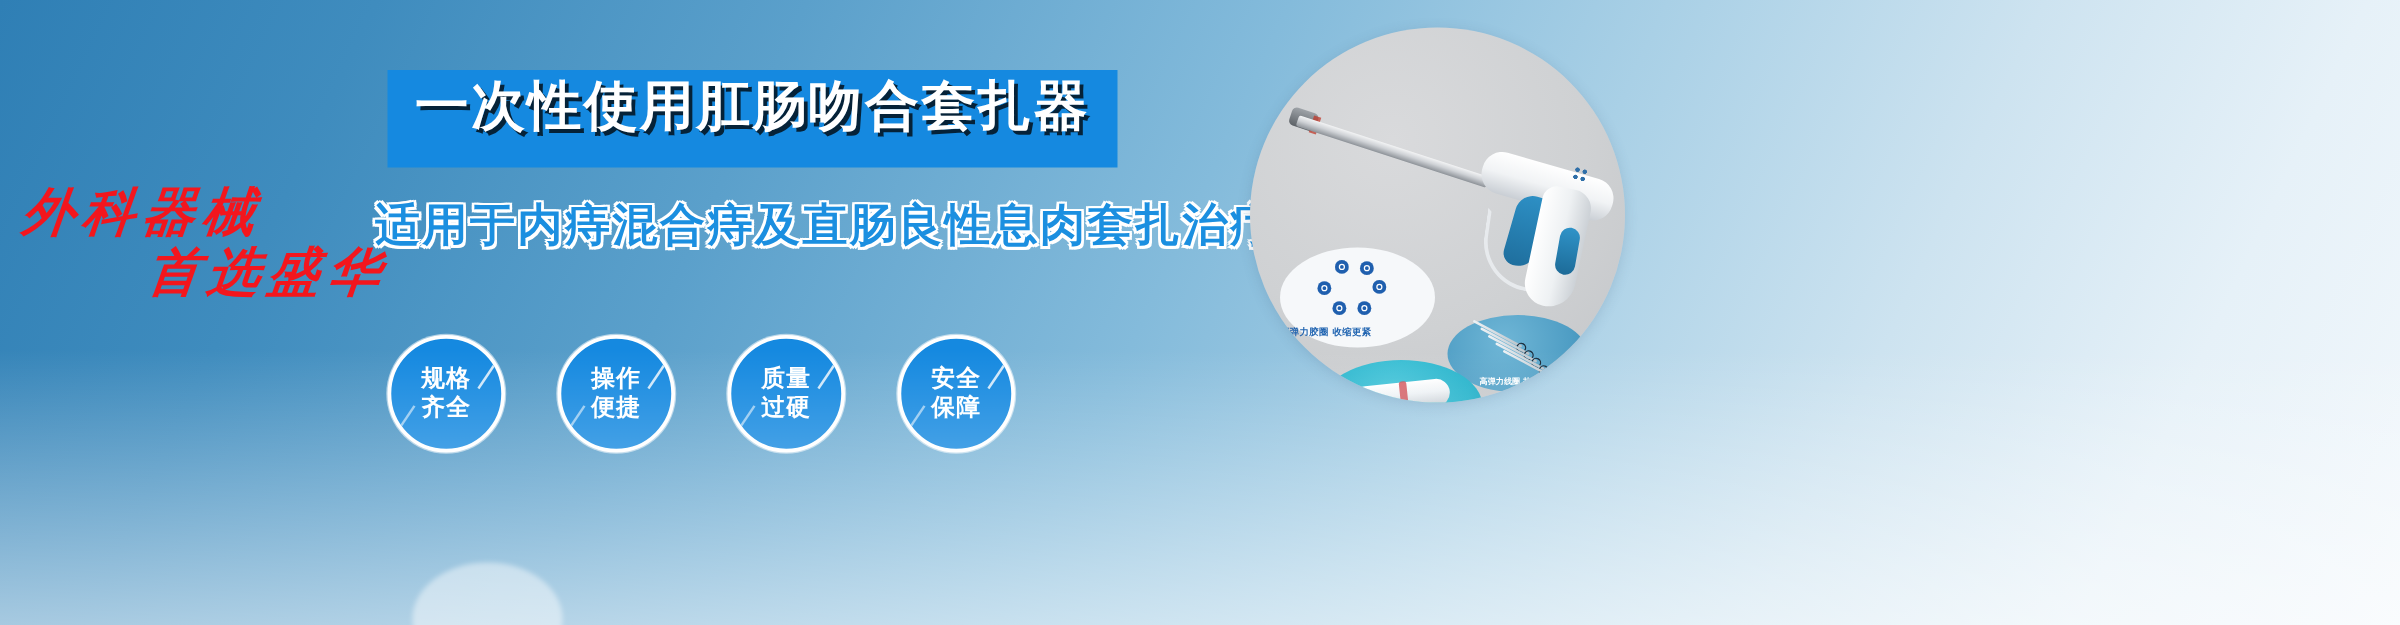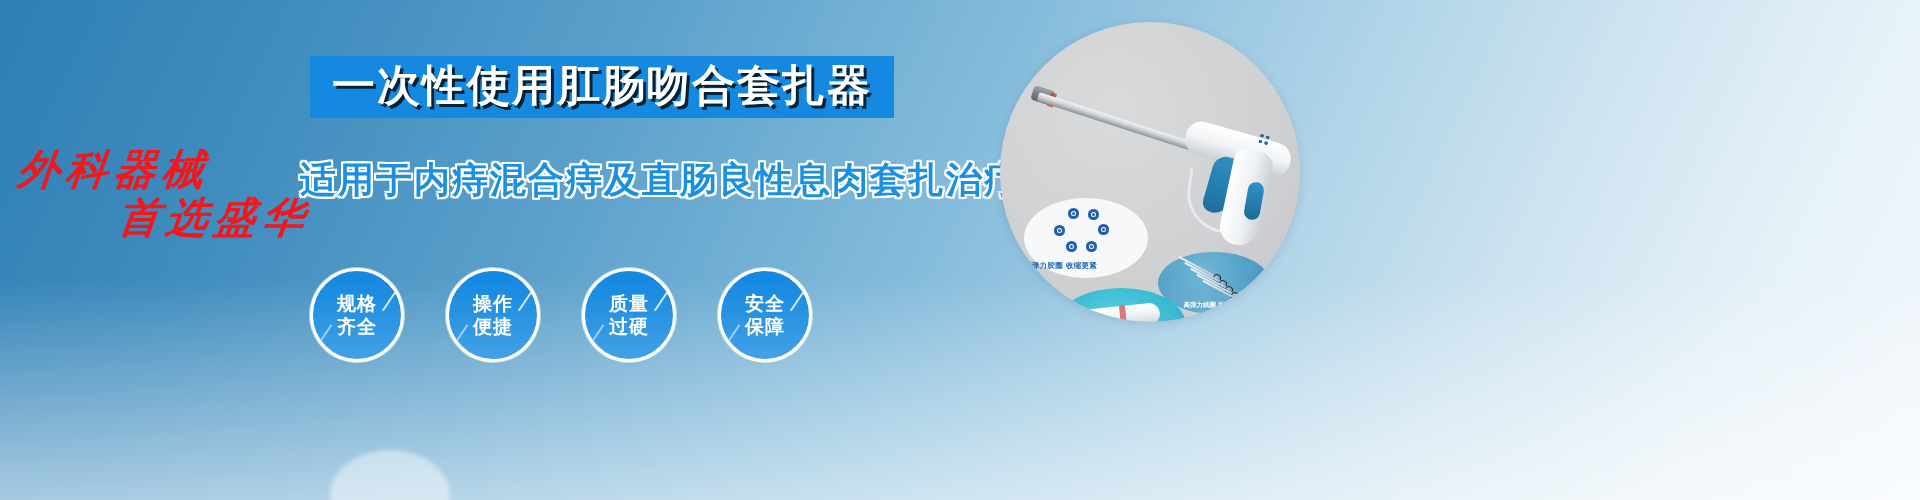--- a/index.html
+++ b/index.html
@@ -69,21 +69,21 @@
     color: #121314;
     text-indent: 7px;
     font-family: "DejaVu Sans", "Liberation Sans", sans-serif;
   }
 
   
   #headline-bar {
     left: 310px;
     top: 56px;
     background: #1589e0;
-    padding: 6px 22px 10px 22px;
+    padding: 6px 22px 26px 22px;
   }
   #headline-text {
     font-size: 43px;
     font-weight: bold;
     color: #ffffff;
     letter-spacing: 2px;
     line-height: 1.08;
     white-space: nowrap;
     text-shadow: 3px 3px 0 rgba(0,0,0,0.75);
     font-family: "DejaVu Sans", "Liberation Sans", sans-serif;

